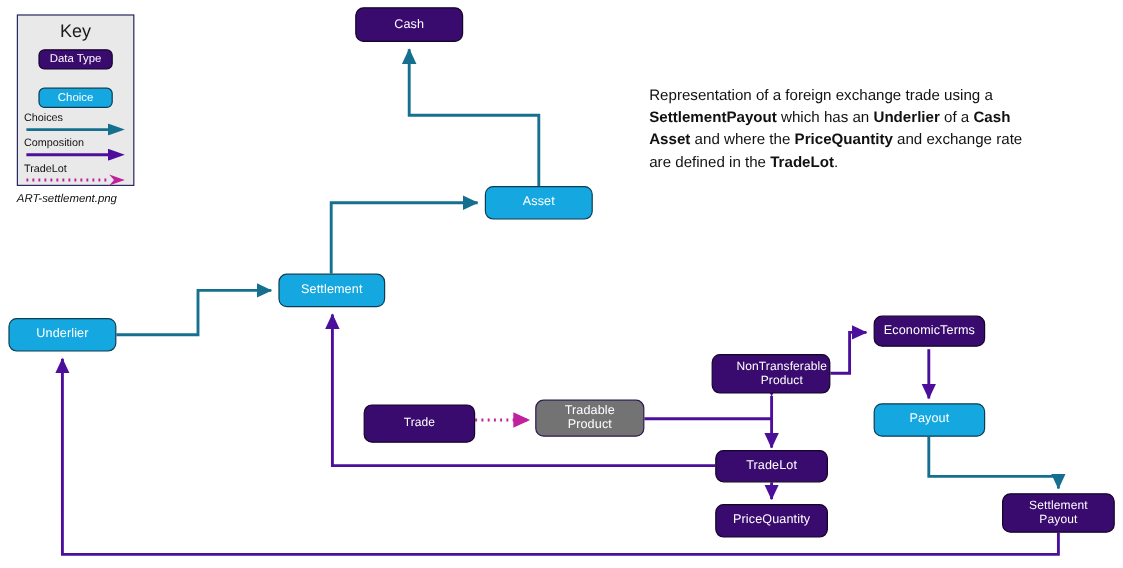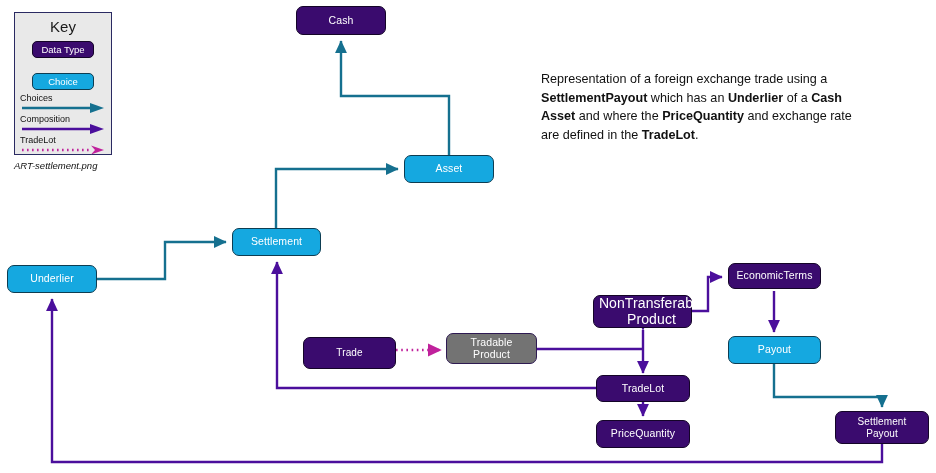--- a/index.html
+++ b/index.html
@@ -157,21 +157,21 @@
     </svg>
 
   <div id="nodes-layer">
       <div class="node datatype" style="left: 296px; top: 6px; width: 90px; height: 29px; font-size: 10.5px;">Cash</div>
       <div class="node choice" style="left: 404px; top: 155px; width: 90px; height: 28px; font-size: 10.5px;">Asset</div>
       <div class="node choice" style="left: 232px; top: 228px; width: 89px; height: 28px; font-size: 10.5px;">Settlement</div>
       <div class="node choice" style="left: 7px; top: 265px; width: 90px; height: 28px; font-size: 10.5px;">Underlier</div>
       <div class="node datatype" style="left: 303px; top: 337px; width: 93px; height: 32px; font-size: 10px;">Trade</div>
       <div class="node light" style="left: 446px; top: 333px; width: 91px; height: 31px; font-size: 10.5px;">Tradable
 Product</div>
-      <div class="node datatype" style="left: 593px; top: 295px; width: 99px; height: 33px; font-size: 14px; padding-left: 18px;">NonTransferable
+      <div class="node datatype" style="left: 593px; top: 295px; width: 99px; height: 33px; font-size: 10px; padding-left: 18px;">NonTransferable
 Product</div>
       <div class="node datatype" style="left: 728px; top: 263px; width: 93px; height: 26px; font-size: 10.5px;">EconomicTerms</div>
       <div class="node choice" style="left: 728px; top: 336px; width: 93px; height: 28px; font-size: 10.5px;">Payout</div>
       <div class="node datatype" style="left: 596px; top: 375px; width: 94px; height: 27px; font-size: 10.5px;">TradeLot</div>
       <div class="node datatype" style="left: 596px; top: 420px; width: 94px; height: 28px; font-size: 10.5px;">PriceQuantity</div>
       <div class="node datatype" style="left: 835px; top: 411px; width: 94px; height: 33px; font-size: 10px;">Settlement
 Payout</div>
     </div>
 
   <div id="key-panel">

